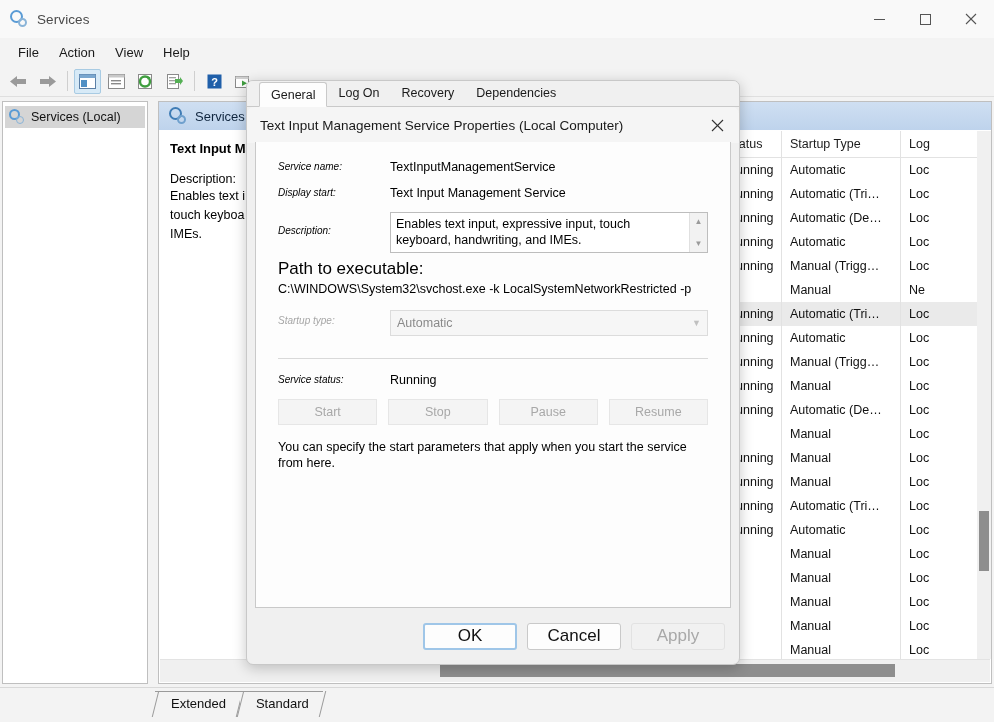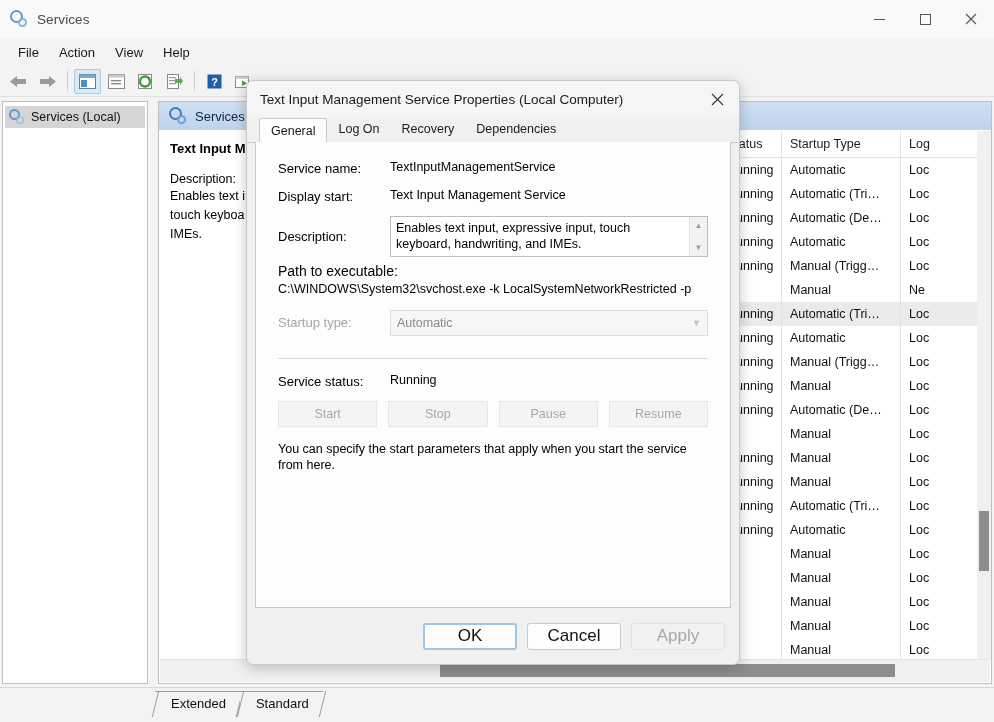--- a/index.html
+++ b/index.html
@@ -376,24 +376,25 @@
     box-sizing: border-box;
     padding: 18px 22px 0 22px;
   }
   .frow {
     display: flex;
     align-items: flex-start;
     margin-bottom: 12px;
   }
   .flabel {
     width: 112px;
-    font-size: 13px;
+    font-size: 10px;
     color: #000;
     flex: 0 0 112px;
     padding-top: 1px;
+    font-style: italic;
   }
   .flabel.dim { color: #a6a6a6; }
   .fvalue {
     font-size: 12.5px;
     color: #000;
   }
   #desc-box {
     position: relative;
     width: 335px;
     height: 41px;
@@ -417,21 +418,21 @@
     left: 0; right: 0;
     height: 15px;
     display: flex; align-items: center; justify-content: center;
     color: #9a9a9a;
     font-size: 8px;
   }
   .dsarrow.up { top: 1px; }
   .dsarrow.down { bottom: 1px; }
 
   #path-block { margin-top: 4px; margin-bottom: 14px; }
-  #path-label { font-size: 14px; margin-bottom: 3px; }
+  #path-label { font-size: 17px; margin-bottom: 3px; }
   #path-value { font-size: 12.5px; }
 
   .combo {
     width: 336px;
     height: 26px;
     border: 1px solid #dcdcdc;
     background: #f6f6f6;
     box-sizing: border-box;
     display: flex;
     align-items: center;
@@ -822,35 +823,35 @@
   <div id="bottom-tabs">
     <div class="tabstrip">
       <div class="btab">Extended</div>
       <div class="btab">Standard</div>
     </div>
   </div>
 </div>
 
 <div id="props-dialog">
 
+  <div id="dlg-tabstrip">
+    <div class="dtab active">General</div>
+    <div class="dtab">Log On</div>
+    <div class="dtab">Recovery</div>
+    <div class="dtab">Dependencies</div>
+  </div>
+
   <div id="dlg-titlebar">
     <div id="dlg-title">Text Input Management Service Properties (Local Computer)</div>
     <div id="dlg-close">
       <svg width="13" height="13" viewBox="0 0 13 13">
           <line x1="1" y1="1" x2="12" y2="12" stroke="#333" stroke-width="1.1"></line>
           <line x1="12" y1="1" x2="1" y2="12" stroke="#333" stroke-width="1.1"></line>
         </svg>
     </div>
-  </div>
-
-  <div id="dlg-tabstrip">
-    <div class="dtab active">General</div>
-    <div class="dtab">Log On</div>
-    <div class="dtab">Recovery</div>
-    <div class="dtab">Dependencies</div>
   </div>
 
   <div id="dlg-body">
 
     <div class="frow">
       <div class="flabel">Service name:</div>
       <div class="fvalue">TextInputManagementService</div>
     </div>
 
     <div class="frow">

